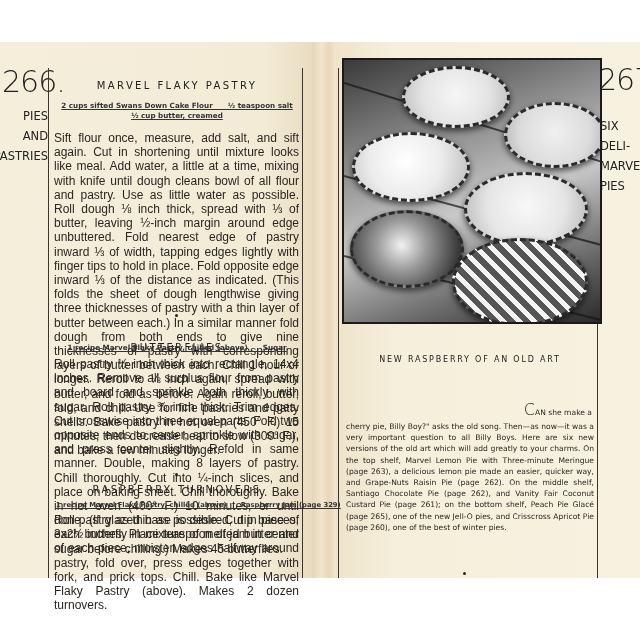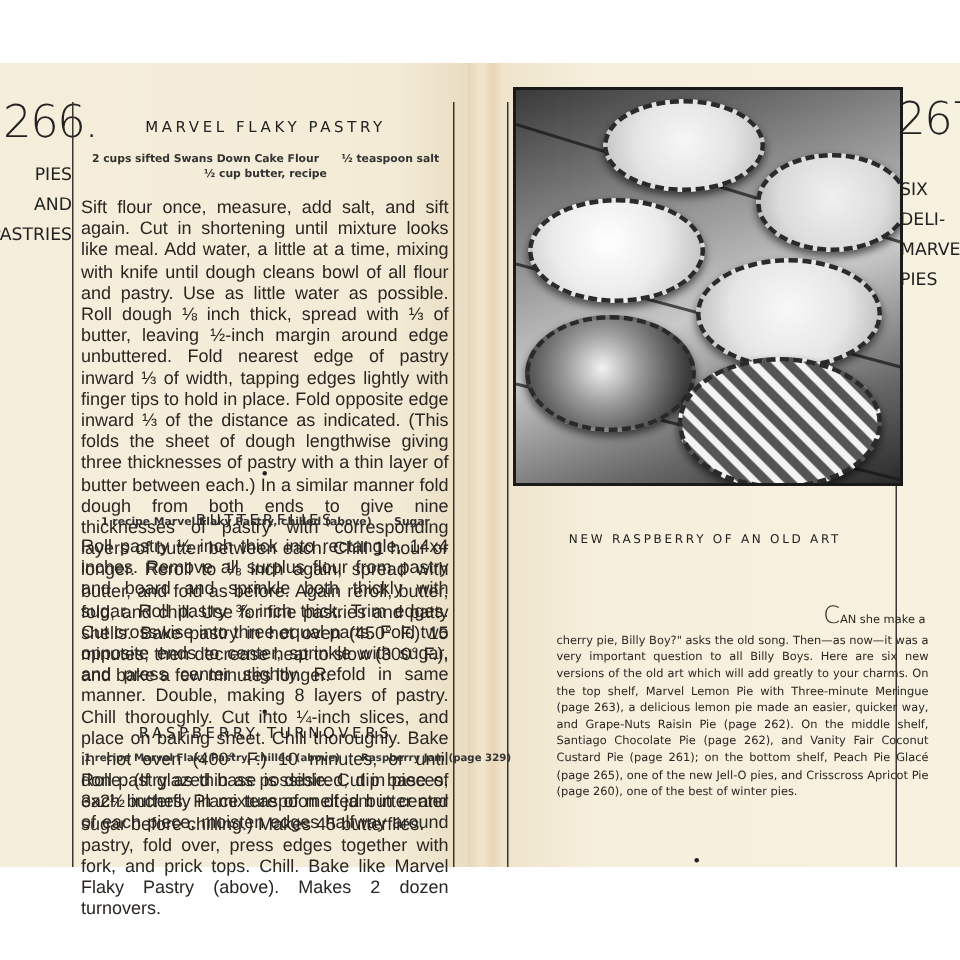--- a/index.html
+++ b/index.html
@@ -8,30 +8,30 @@
   .page-left { position:absolute; left:0; top:0; width:312px; height:536px; background:linear-gradient(90deg,#f5eedb 0%,#f3ebd6 85%,#e9dcc1 100%); }
   .gutter { position:absolute; left:312px; top:0; width:24px; height:536px; background:linear-gradient(90deg,#e6d5b8 0%,#f2e6cd 40%,#e8d6b6 70%,#f1e6cf 100%); }
   .page-right { position:absolute; left:336px; top:0; width:304px; height:536px; background:linear-gradient(90deg,#efe4cb 0%,#f6efdc 20%,#f7f1df 100%); }
 
   .vrule { position:absolute; width:1px; background:#3a3530; }
 
   .pnum { position:absolute; font-family:"DejaVu Sans", sans-serif; font-weight:300; color:#222; letter-spacing:-1px; }
   .side-label { position:absolute; font-family:"DejaVu Sans", sans-serif; font-size:11.5px; color:#222; line-height:20px; }
 
   .heading { position:absolute; font-family:"DejaVu Sans", sans-serif; font-size:10px; letter-spacing:2.4px; color:#222; text-align:center; }
-  .ingr { position:absolute; font-family:"DejaVu Sans", sans-serif; font-size:7.2px; font-weight:bold; color:#333; text-align:center; line-height:10px; }
+  .ingr { position:absolute; font-family:"DejaVu Sans", sans-serif; font-size:7.2px; font-weight:bold; color:#333; text-align:center; line-height:10px;text-decoration:underline; }
   .body-text { position:absolute; font-family:Liberation Sans, sans-serif; font-size:12px; color:#2a2622; line-height:14.2px; text-align:justify; }
   .bullet { position:absolute; width:3px; height:3px; background:#222; border-radius:50%; }
 
   .photo { position:absolute; left:342px; top:58px; width:256px; height:262px; border:2px solid #1a1a1a; overflow:hidden;
            background:linear-gradient(160deg,#3a3a3a 0%,#8a8a8a 30%,#c9c9c9 55%,#6a6a6a 80%,#2a2a2a 100%); }
   .shelf { position:absolute; height:2px; background:rgba(20,20,20,0.7); transform-origin:left center; }
   .pie { position:absolute; border-radius:50%; border:3px dashed #2a2a2a; box-shadow:0 3px 6px rgba(0,0,0,0.6); }
   .caption { position:absolute; font-family:"DejaVu Sans", sans-serif; font-size:8px; letter-spacing:1.8px; color:#222; text-align:center; }
-  .intro { position:absolute; font-family:"DejaVu Sans", sans-serif; font-size:7.6px; color:#2a2622; line-height:11.2px; text-align:justify;margin-left:25px; }
+  .intro { position:absolute; font-family:"DejaVu Sans", sans-serif; font-size:7.6px; color:#2a2622; line-height:11.2px; text-align:justify; }
   .dropcap { font-size:16px; font-weight:300; }
 </style>
 </head>
 <body>
 
 <div class="spread">
   <div class="page-left"></div>
   <div class="gutter"></div>
   <div class="page-right"></div>
 </div>
@@ -41,21 +41,21 @@
   <div>PIES</div>
   <div>AND</div>
   <div>PASTRIES</div>
 </div>
 <div class="vrule" style="left:48px; top:68px; height:510px;"></div>
 <div class="vrule" style="left:302px; top:68px; height:510px;"></div>
 
 <div class="heading" style="left:54px; width:246px; top:80px;">MARVEL FLAKY PASTRY</div>
 <div class="ingr" style="left:54px; width:246px; top:101px;">
   <div style="white-space:pre;">2 cups sifted Swans Down Cake Flour      ½ teaspoon salt</div>
-  <div>½ cup butter, recipe</div>
+  <div>½ cup butter, creamed</div>
 </div>
 <div class="body-text" style="left:54px; width:245px; top:131px;">Sift flour once, measure, add salt, and sift again. Cut in shortening until mixture looks like meal. Add water, a little at a time, mixing with knife until dough cleans bowl of all flour and pastry. Use as little water as possible. Roll dough ⅛ inch thick, spread with ⅓ of butter, leaving ½-inch margin around edge unbuttered. Fold nearest edge of pastry inward ⅓ of width, tapping edges lightly with finger tips to hold in place. Fold opposite edge inward ⅓ of the distance as indicated. (This folds the sheet of dough lengthwise giving three thicknesses of pastry with a thin layer of butter between each.) In a similar manner fold dough from both ends to give nine thicknesses of pastry with corresponding layers of butter between each. Chill 1 hour or longer. Reroll to ⅛ inch again, spread with butter, and fold as before. Again reroll, butter, fold, and chill. Use for fine pastries and patty shells. Bake pastry in hot oven (450° F.) 15 minutes; then decrease heat to slow (300° F.), and bake a few minutes longer.</div>
 
 <div class="bullet" style="left:175px; top:314px;"></div>
 
 <div class="heading" style="left:54px; width:246px; top:342px;">BUTTERFLIES</div>
 <div class="ingr" style="left:54px; width:246px; top:343px;">
   <div style="white-space:pre;">1 recipe Marvel Flaky Pastry, chilled (above)      Sugar</div>
 </div>
 <div class="body-text" style="left:54px; width:245px; top:357px;">Roll pastry ½ inch thick into rectangle, 14x4 inches. Remove all surplus flour from pastry and board and sprinkle both thickly with sugar. Roll pastry ⅜ inch thick. Trim edges. Cut crosswise into three equal parts. Fold two opposite ends to center, sprinkle with sugar, and press center slightly. Refold in same manner. Double, making 8 layers of pastry. Chill thoroughly. Cut into ¼-inch slices, and place on baking sheet. Chill thoroughly. Bake in hot oven (400° F.) 10 minutes, or until done. (If glazed base is desired, dip base of each butterfly in mixture of melted butter and sugar before chilling.) Makes 45 butterflies.</div>

